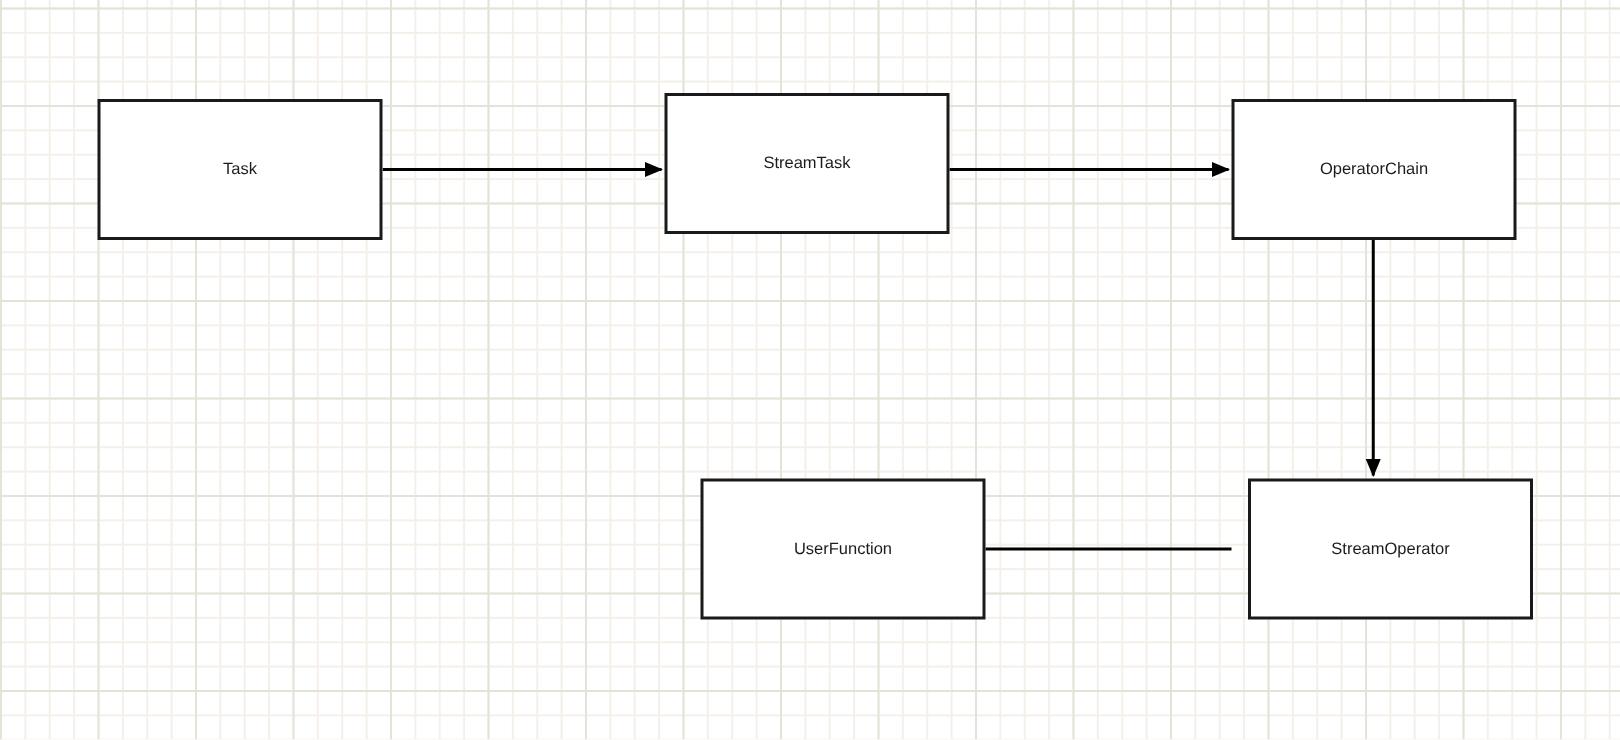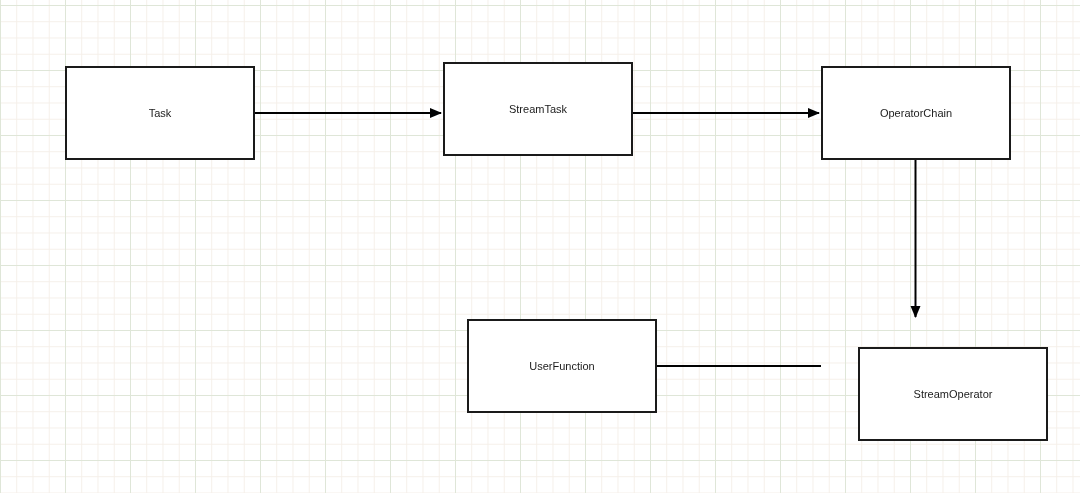--- a/index.html
+++ b/index.html
@@ -34,21 +34,21 @@
     align-items: center;
     justify-content: center;
     font-size: 11px;
     color: #1c1c1c;
     white-space: nowrap;
   }
   #node-task            { left: 65px;  top: 66px;  }
   #node-stream-task     { left: 443px; top: 62px;  }
   #node-operator-chain  { left: 821px; top: 66px;  }
   #node-user-function   { left: 443px; top: 319px; margin-left: 24px; }
-  #node-stream-operator { left: 858px; top: 319px; margin-top: 28px; }
+  #node-stream-operator { left: 832px; top: 319px; }
   svg.edges {
     position: absolute;
     left: 0; top: 0;
     width: 1080px;
     height: 493px;
     pointer-events: none;
   }
   svg.edges g { pointer-events: stroke; }
 </style>
 </head>

